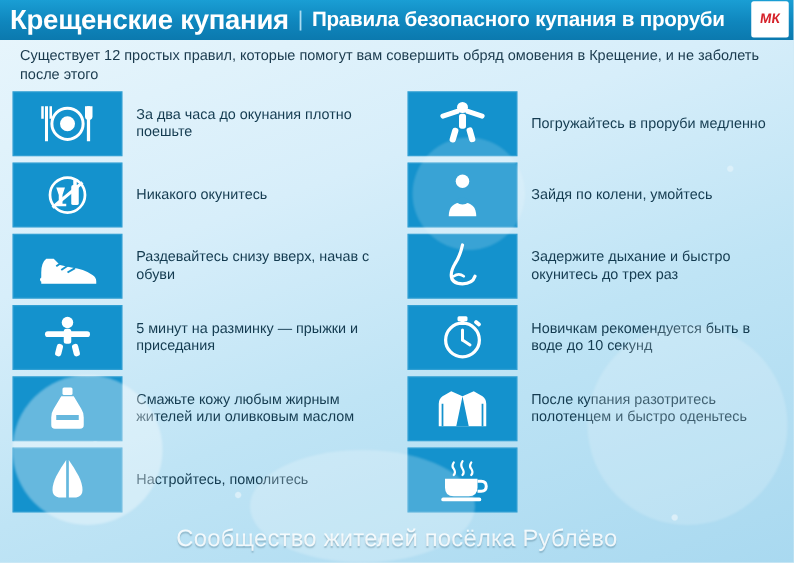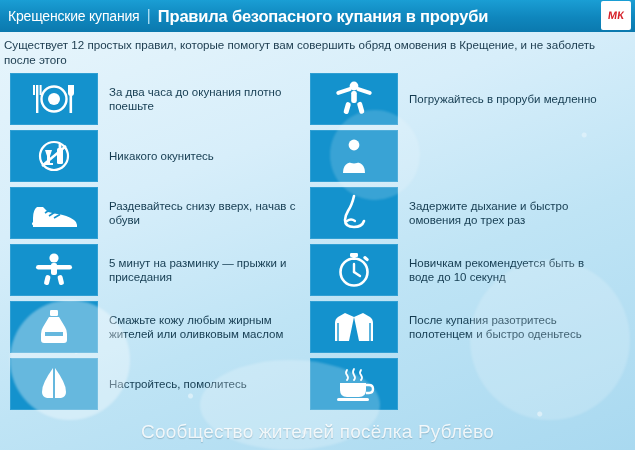--- a/index.html
+++ b/index.html
@@ -45,22 +45,22 @@
     position: relative;
     height: 32px;
     background: linear-gradient(180deg, #1a9ed4 0%, #0f86bd 55%, #0b79ae 100%);
     display: flex;
     align-items: center;
     padding: 0 8px;
     box-sizing: border-box;
   }
   .title-main {
     color: #ffffff;
-    font-size: 14px;
-    font-weight: normal;
+    font-size: 22px;
+    font-weight: bold;
     letter-spacing: -0.2px;
     white-space: nowrap;
   }
   .title-sep {
     color: #a9dcf2;
     font-size: 17px;
     margin: 0 7px;
     font-weight: normal;
   }
   .title-sub {
@@ -86,32 +86,32 @@
   .logo-badge .mk {
     color: #d6232b;
     font-size: 11px;
     font-weight: bold;
     line-height: 1;
     transform: skewX(-8deg);
   }
 
   
   .lead {
-    padding: 6px 12px 4px 4px;
+    padding: 6px 12px 4px 16px;
     color: #1a3a4d;
     font-size: 11.6px;
     line-height: 14.5px;
   }
 
   
   .columns {
     display: flex;
     padding: 2px 10px 0 10px;
     box-sizing: border-box;
-    gap: 2px;
+    gap: 18px;
   }
   .col {
     width: 298px;
   }
   .rule {
     display: flex;
     align-items: center;
     height: 52px;
     margin-bottom: 5px;
   }
@@ -268,30 +268,31 @@
       </div>
 
       <div class="rule">
         <div class="icon-box">
           <svg width="40" height="38" viewBox="0 0 40 38">
             <circle cx="20" cy="8" r="5.4" fill="#ffffff"></circle>
             <path d="M9 36 q0-11 11-11 q11 0 11 11 z" fill="#ffffff"></path>
             <path d="M14 24 q6 -6 12 0 q-6 5 -12 0 z" fill="#1492cd"></path>
           </svg>
         </div>
+        <div class="rule-text">Зайдя по колени, умойтесь</div>
       </div>
 
       <div class="rule">
         <div class="icon-box">
           <svg width="34" height="38" viewBox="0 0 34 38">
             <path d="M17 2 q-2 9 -6 15 q-3 5 -3 9 q0 7 9 7 q8 0 10 -6" fill="none" stroke="#ffffff" stroke-width="2.6" stroke-linecap="round"></path>
             <path d="M10 27 q4 -3 8 0" fill="none" stroke="#ffffff" stroke-width="2.2" stroke-linecap="round"></path>
           </svg>
         </div>
-        <div class="rule-text">Задержите дыхание и быстро омовения до трех раз</div>
+        <div class="rule-text">Задержите дыхание и быстро окунитесь до трех раз</div>
       </div>
 
       <div class="rule">
         <div class="icon-box">
           <svg width="38" height="38" viewBox="0 0 38 38">
             <circle cx="19" cy="21" r="13.5" fill="none" stroke="#ffffff" stroke-width="2.6"></circle>
             <rect x="15" y="2" width="8" height="4" rx="1.2" fill="#ffffff"></rect>
             <rect x="17.4" y="5" width="3.2" height="4" fill="#ffffff"></rect>
             <rect x="28" y="6" width="6" height="3.2" rx="1.4" fill="#ffffff" transform="rotate(40 31 7.6)"></rect>
             <path d="M19 21 l0 -8" stroke="#ffffff" stroke-width="2.4" stroke-linecap="round"></path>

